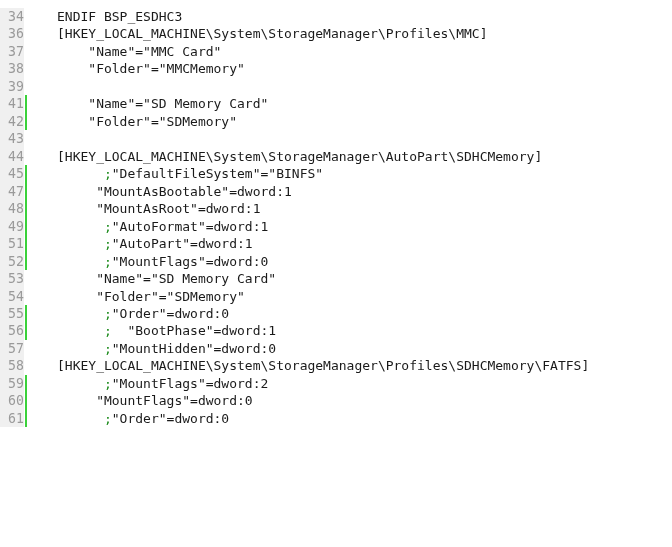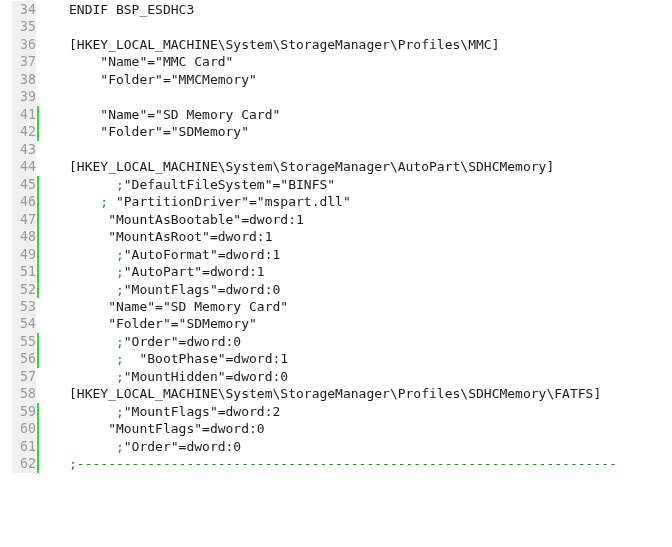--- a/index.html
+++ b/index.html
@@ -18,23 +18,23 @@
     position: relative;
     width: 672px;
     height: 547px;
     background: #ffffff;
     overflow: hidden;
   }
 
   #code-lines {
     position: absolute;
     top: 0;
-    left: 12px;
+    left: 0;
     right: 0;
-    padding-top: 1px;
+    padding-top: 8px;
   }
 
   .code-line {
     position: relative;
     height: 17.48px;
     line-height: 17.48px;
     white-space: pre;
     font-size: 13.2px;
     display: block;
   }
@@ -89,40 +89,37 @@
 
   .cmt { color: #1a8a1a; }
   .cmt-full { color: #1a8a1a; }
 </style>
 </head>
 <body>
 
 <div id="editor">
   <div id="code-lines">
       <div class="code-line"><div class="gutter-bg"></div><div class="ln">34</div><div class="marker off"></div><div class="txt"><span>ENDIF BSP_ESDHC3</span></div></div>
-      <div class="code-line"><div class="gutter-bg"></div><div class="ln">35</div><div class="marker off"></div><div class="txt"><span></span></div></div>
       <div class="code-line"><div class="gutter-bg"></div><div class="ln">36</div><div class="marker off"></div><div class="txt"><span>[HKEY_LOCAL_MACHINE\System\StorageManager\Profiles\MMC]</span></div></div>
       <div class="code-line"><div class="gutter-bg"></div><div class="ln">37</div><div class="marker off"></div><div class="txt"><span>    "Name"="MMC Card"</span></div></div>
       <div class="code-line"><div class="gutter-bg"></div><div class="ln">38</div><div class="marker off"></div><div class="txt"><span>    "Folder"="MMCMemory"</span></div></div>
       <div class="code-line"><div class="gutter-bg"></div><div class="ln">39</div><div class="marker off"></div><div class="txt"><span></span></div></div>
       <div class="code-line"><div class="gutter-bg"></div><div class="ln">41</div><div class="marker"></div><div class="txt"><span>    "Name"="SD Memory Card"</span></div></div>
       <div class="code-line"><div class="gutter-bg"></div><div class="ln">42</div><div class="marker"></div><div class="txt"><span>    "Folder"="SDMemory"</span></div></div>
       <div class="code-line"><div class="gutter-bg"></div><div class="ln">43</div><div class="marker off"></div><div class="txt"><span></span></div></div>
       <div class="code-line"><div class="gutter-bg"></div><div class="ln">44</div><div class="marker off"></div><div class="txt"><span>[HKEY_LOCAL_MACHINE\System\StorageManager\AutoPart\SDHCMemory]</span></div></div>
       <div class="code-line"><div class="gutter-bg"></div><div class="ln">45</div><div class="marker"></div><div class="txt"><span class="cmt">      ;</span><span>"DefaultFileSystem"="BINFS"</span></div></div>
-      <div class="code-line"><div class="gutter-bg"></div><div class="ln">46</div><div class="marker"></div><div class="txt"><span class="cmt">    ; </span><span>"PartitionDriver"="mspart.dll"</span></div></div>
       <div class="code-line"><div class="gutter-bg"></div><div class="ln">47</div><div class="marker"></div><div class="txt"><span>     "MountAsBootable"=dword:1</span></div></div>
       <div class="code-line"><div class="gutter-bg"></div><div class="ln">48</div><div class="marker"></div><div class="txt"><span>     "MountAsRoot"=dword:1</span></div></div>
       <div class="code-line"><div class="gutter-bg"></div><div class="ln">49</div><div class="marker"></div><div class="txt"><span class="cmt">      ;</span><span>"AutoFormat"=dword:1</span></div></div>
       <div class="code-line"><div class="gutter-bg"></div><div class="ln">51</div><div class="marker"></div><div class="txt"><span class="cmt">      ;</span><span>"AutoPart"=dword:1</span></div></div>
       <div class="code-line"><div class="gutter-bg"></div><div class="ln">52</div><div class="marker"></div><div class="txt"><span class="cmt">      ;</span><span>"MountFlags"=dword:0</span></div></div>
       <div class="code-line"><div class="gutter-bg"></div><div class="ln">53</div><div class="marker off"></div><div class="txt"><span>     "Name"="SD Memory Card"</span></div></div>
       <div class="code-line"><div class="gutter-bg"></div><div class="ln">54</div><div class="marker off"></div><div class="txt"><span>     "Folder"="SDMemory"</span></div></div>
       <div class="code-line"><div class="gutter-bg"></div><div class="ln">55</div><div class="marker"></div><div class="txt"><span class="cmt">      ;</span><span>"Order"=dword:0</span></div></div>
       <div class="code-line"><div class="gutter-bg"></div><div class="ln">56</div><div class="marker"></div><div class="txt"><span class="cmt">      ; </span><span> "BootPhase"=dword:1</span></div></div>
       <div class="code-line"><div class="gutter-bg"></div><div class="ln">57</div><div class="marker off"></div><div class="txt"><span class="cmt">      ;</span><span>"MountHidden"=dword:0</span></div></div>
       <div class="code-line"><div class="gutter-bg"></div><div class="ln">58</div><div class="marker off"></div><div class="txt"><span>[HKEY_LOCAL_MACHINE\System\StorageManager\Profiles\SDHCMemory\FATFS]</span></div></div>
       <div class="code-line"><div class="gutter-bg"></div><div class="ln">59</div><div class="marker"></div><div class="txt"><span class="cmt">      ;</span><span>"MountFlags"=dword:2</span></div></div>
       <div class="code-line"><div class="gutter-bg"></div><div class="ln">60</div><div class="marker"></div><div class="txt"><span>     "MountFlags"=dword:0</span></div></div>
       <div class="code-line"><div class="gutter-bg"></div><div class="ln">61</div><div class="marker"></div><div class="txt"><span class="cmt">      ;</span><span>"Order"=dword:0</span></div></div>
-      <div class="code-line"><div class="gutter-bg"></div><div class="ln">62</div><div class="marker"></div><div class="txt"><span class="cmt-full">;---------------------------------------------------------------------</span></div></div>
     </div>
 </div>
 
 </body></html>

